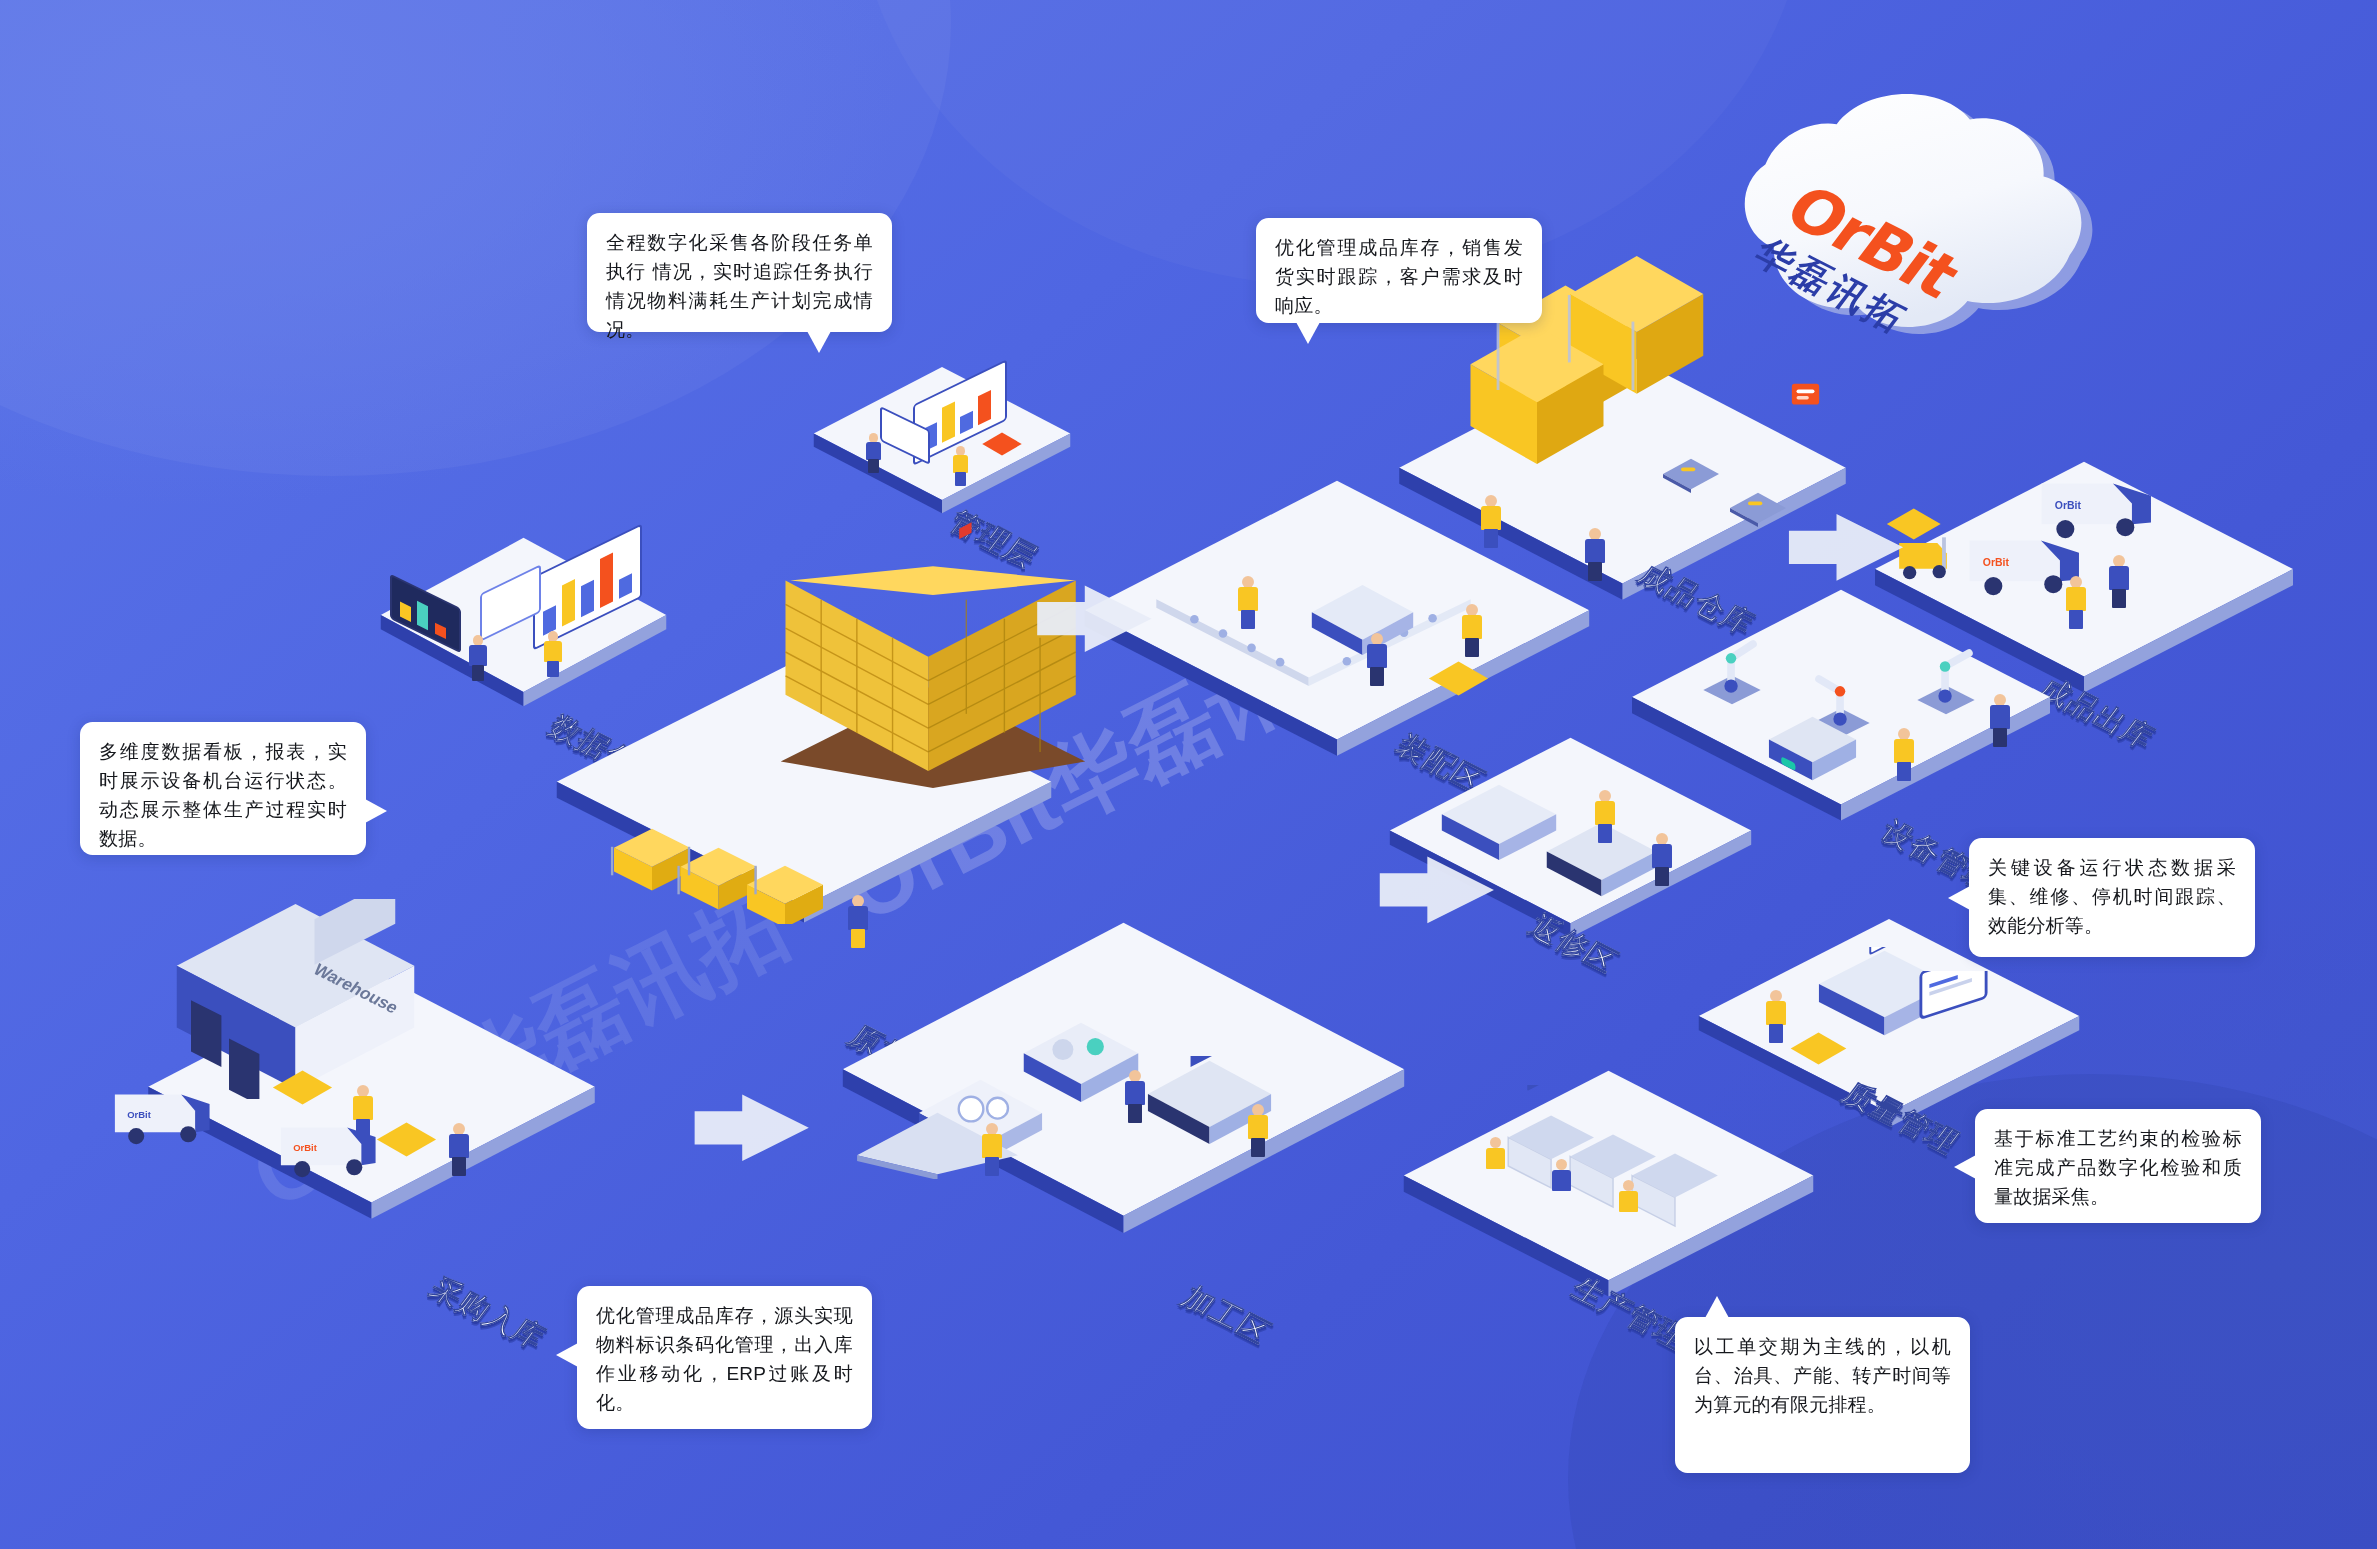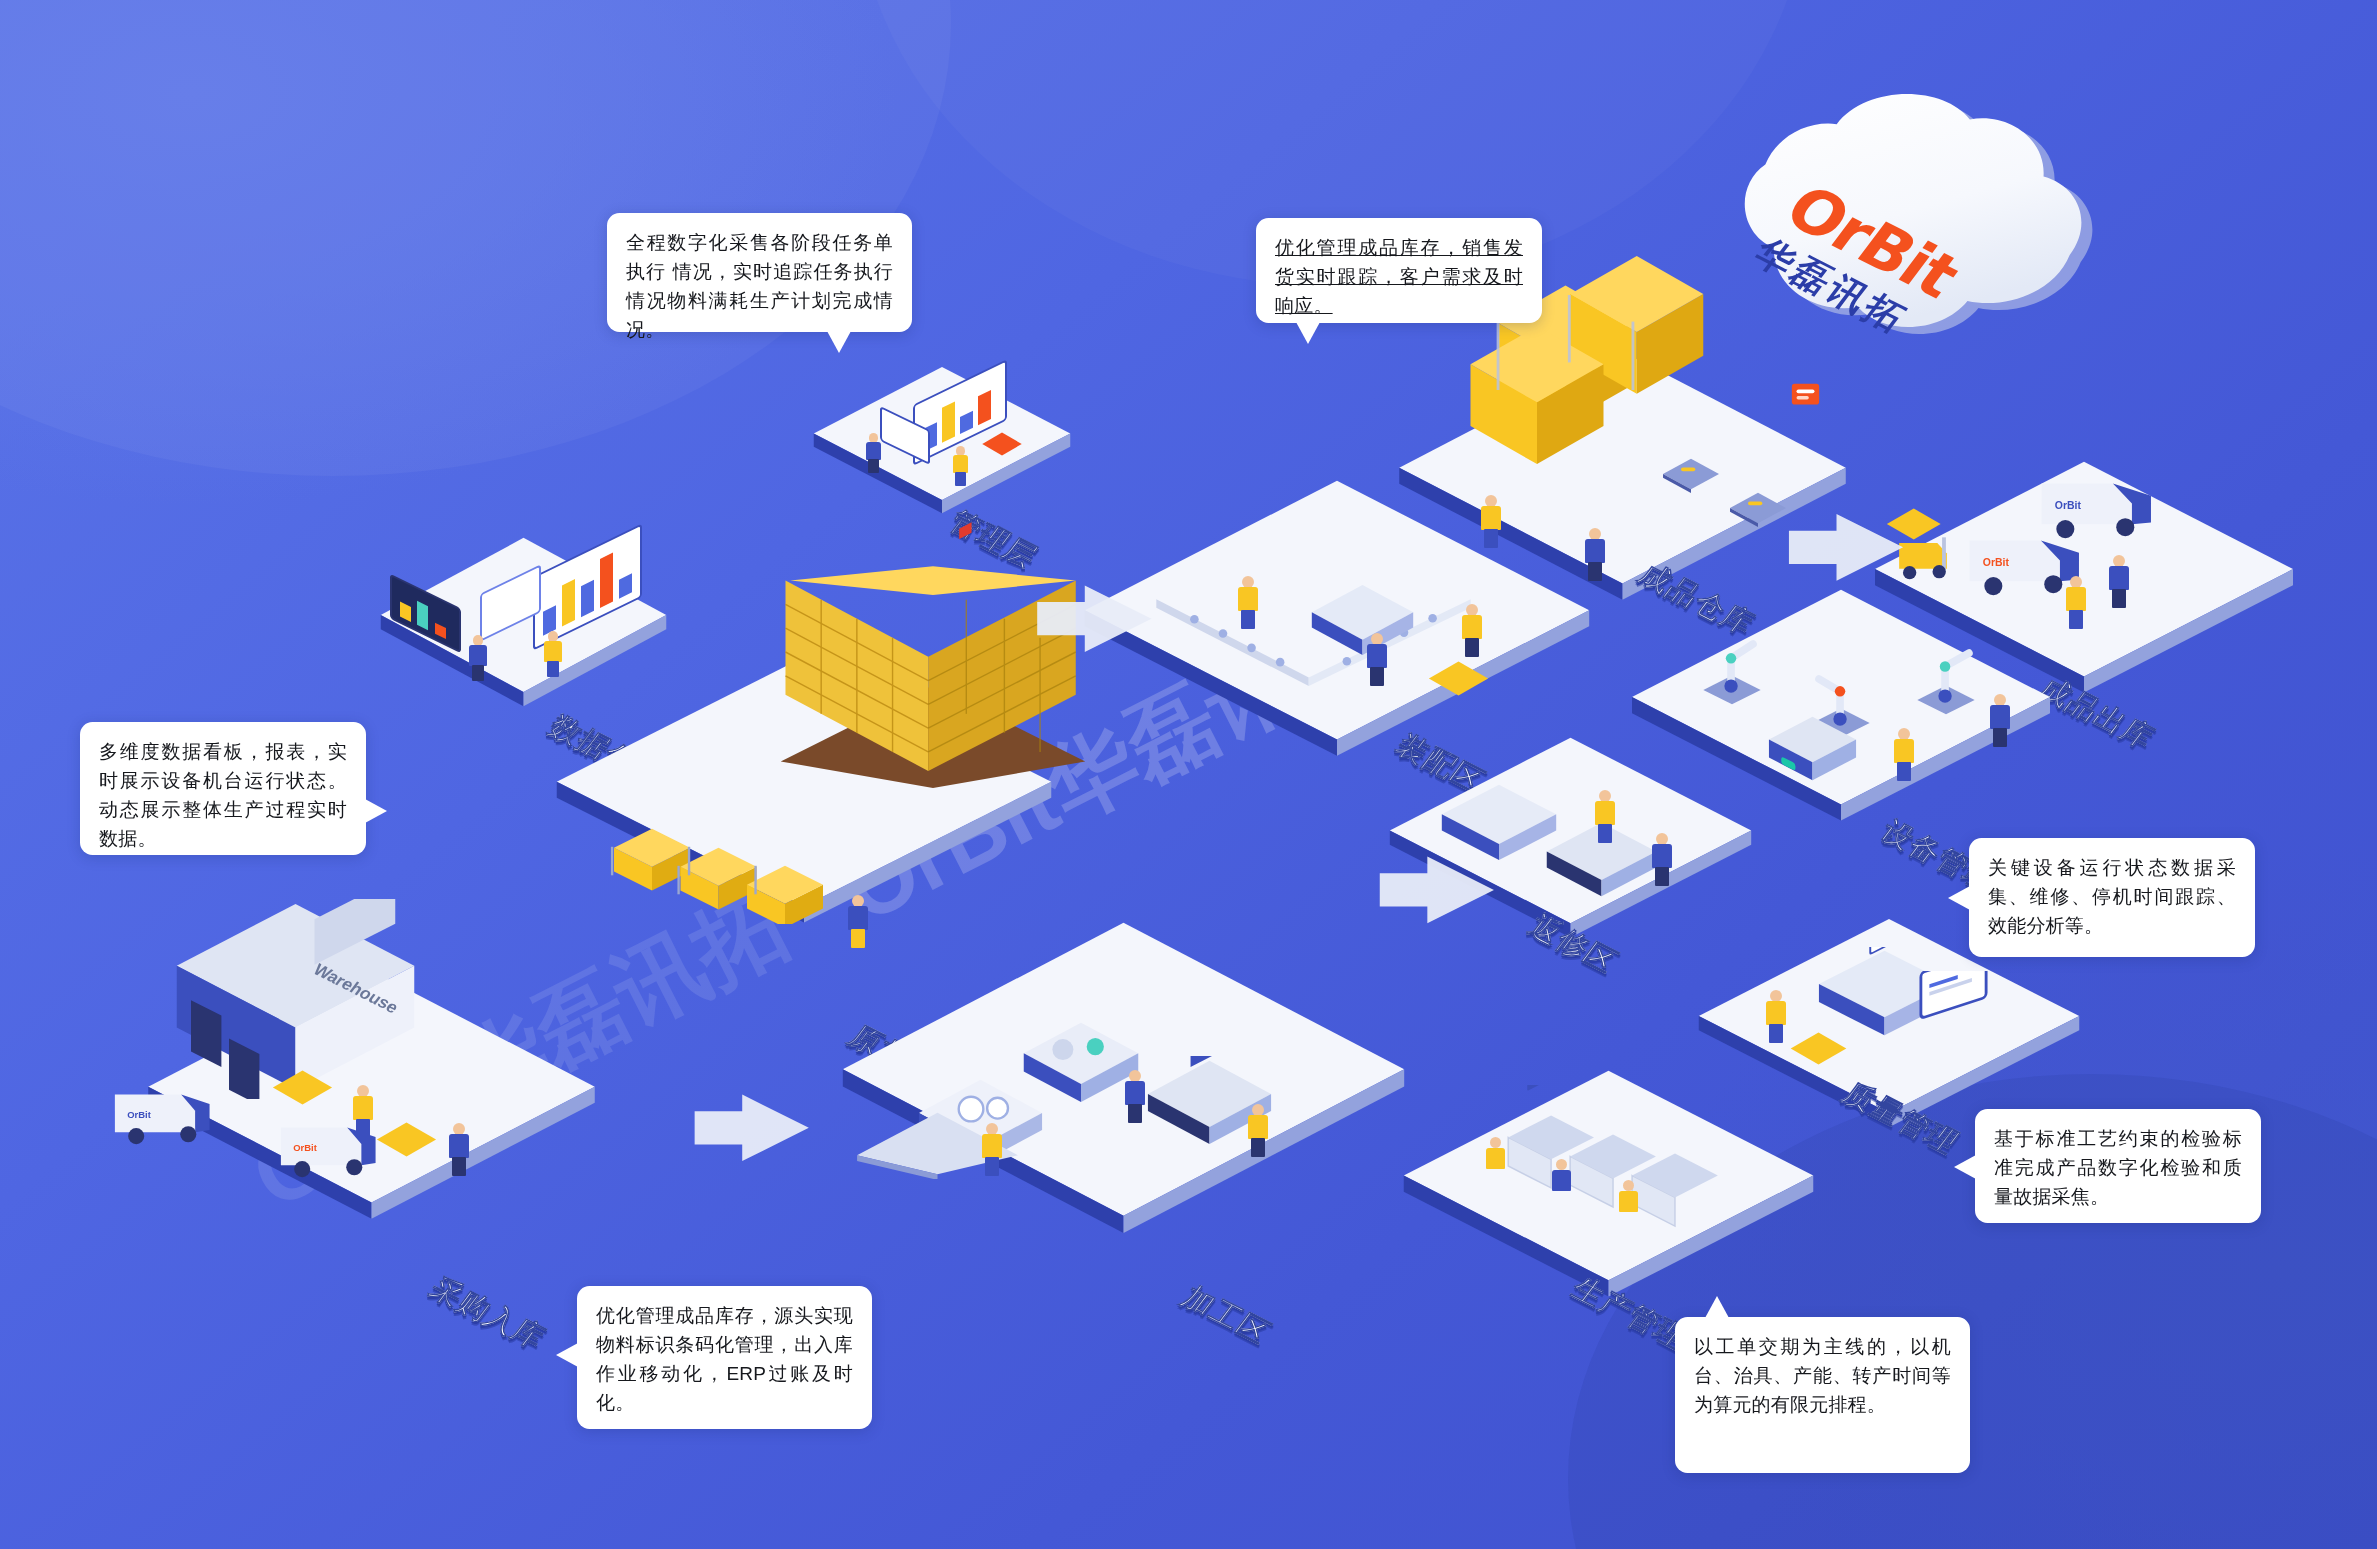--- a/index.html
+++ b/index.html
@@ -761,26 +761,26 @@
 
   <svg style="position:absolute;left:0;top:0;width:2377px;height:1550px;pointer-events:none;" viewBox="0 0 4996 3257" width="2377" height="1550">
     <g fill="#e8ecf8" opacity=".95">
       <polygon points="2280,1230 2420,1300 2280,1370 2280,1335 2180,1335 2180,1265 2280,1265"></polygon>
       <polygon points="3860,1080 4000,1150 3860,1220 3860,1185 3760,1185 3760,1115 3860,1115"></polygon>
       <polygon points="1560,2300 1700,2370 1560,2440 1560,2405 1460,2405 1460,2335 1560,2335"></polygon>
       <polygon points="3000,1800 3140,1870 3000,1940 3000,1905 2900,1905 2900,1835 3000,1835"></polygon>
     </g>
   </svg>
 
-  <div class="callout" style="left:607px;top:213px;width:305px;height:119px;">
+  <div class="callout" style="left:587px;top:213px;width:305px;height:119px;">
     <span>全程数字化采售各阶段任务单执行 情况，实时追踪任务执行情况物料满耗生产计划完成情况。</span>
     <div class="tail down"></div>
   </div>
 
-  <div class="callout" style="left:1256px;top:218px;width:286px;height:105px;text-decoration:underline;">
+  <div class="callout" style="left:1256px;top:218px;width:286px;height:105px;">
     <span>优化管理成品库存，销售发货实时跟踪，客户需求及时响应。</span>
     <div class="tail down-l"></div>
   </div>
 
   <div class="callout" style="left:80px;top:722px;width:286px;height:133px;">
     <span>多维度数据看板，报表，实时展示设备机台运行状态。动态展示整体生产过程实时数据。</span>
     <div class="tail right"></div>
   </div>
 
   <div class="callout" style="left:1969px;top:838px;width:286px;height:119px;">

